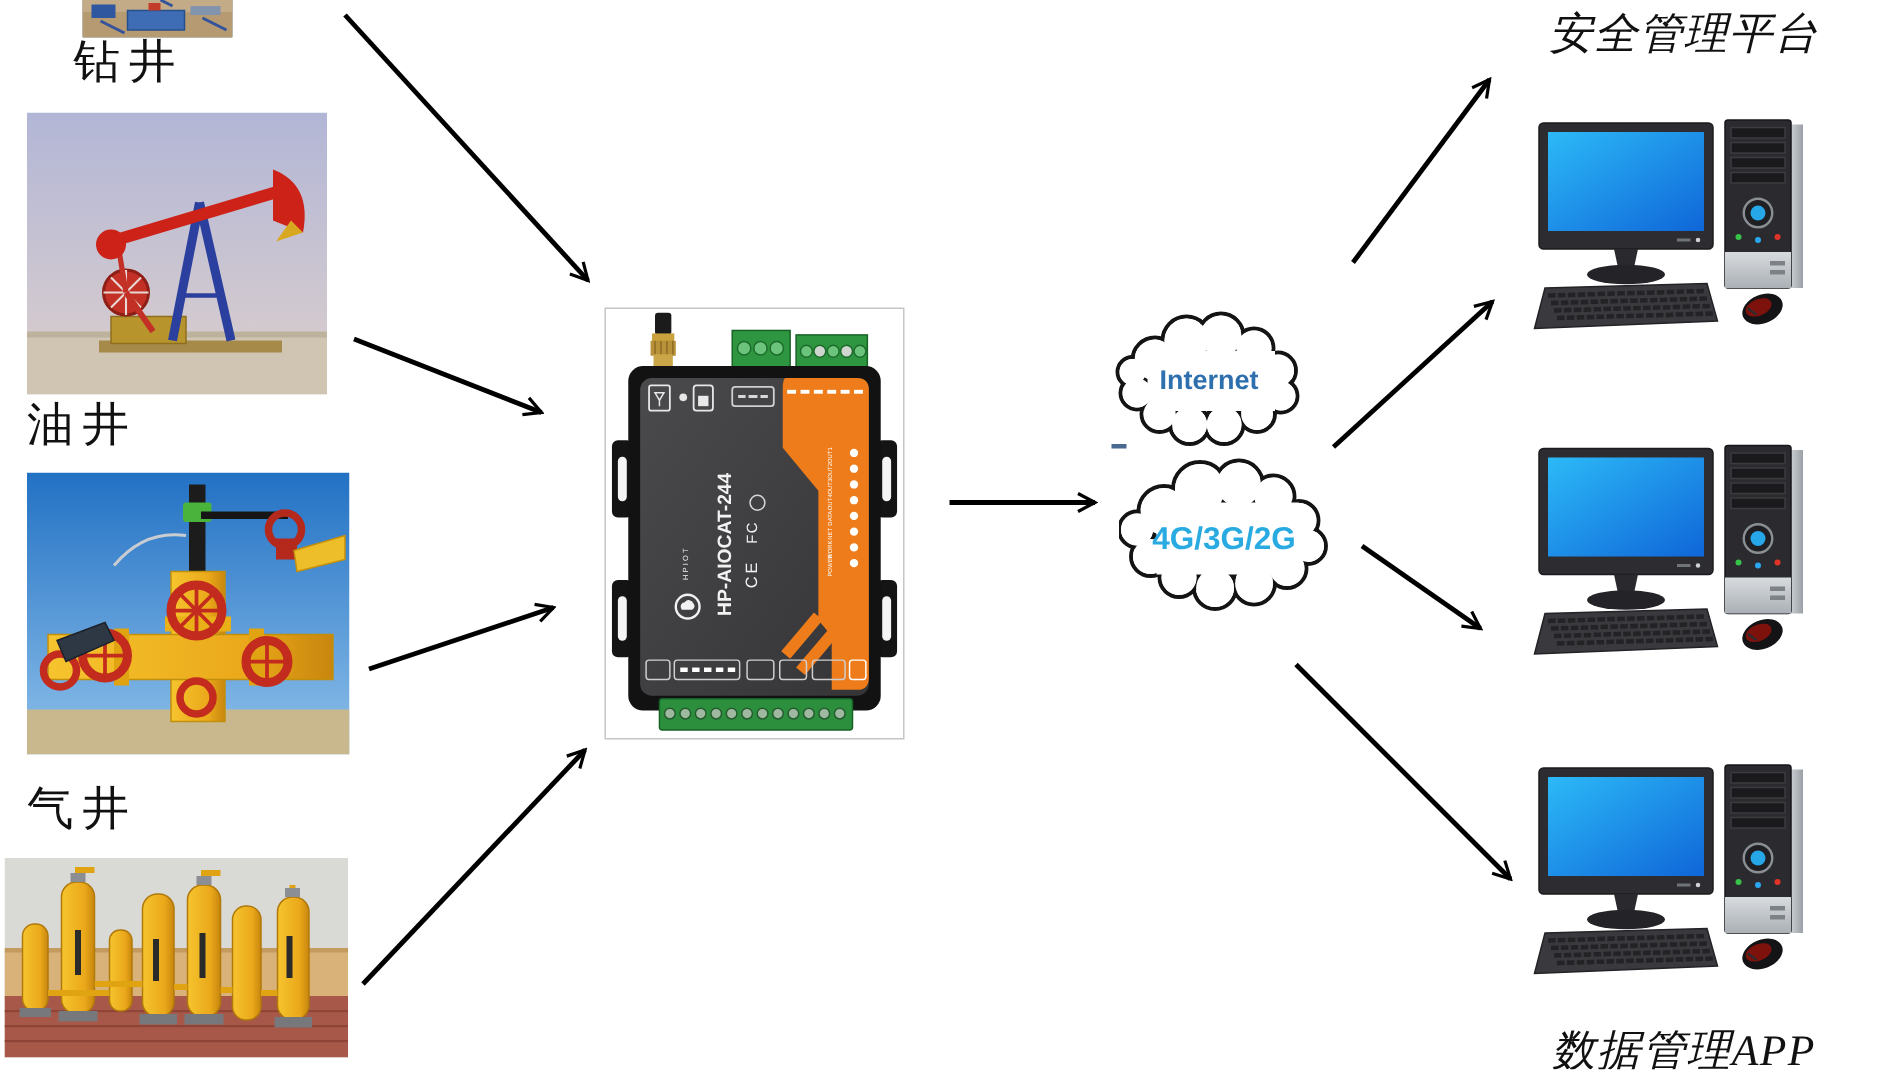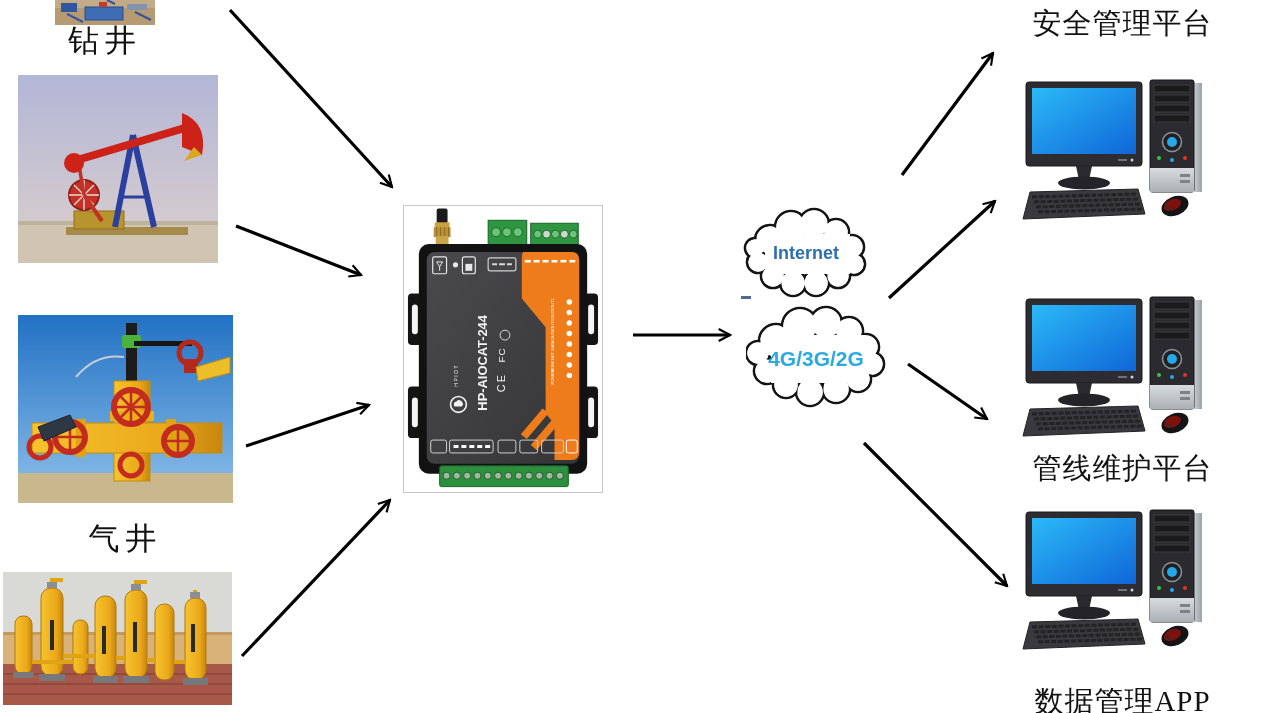--- a/index.html
+++ b/index.html
@@ -1,20 +1,20 @@
 <!DOCTYPE html>
 <html><head>
 <meta charset="utf-8">
 <style>
   html,body{margin:0;padding:0;background:#fff;}
   #canvas{position:relative;width:1267px;height:713px;background:#fff;overflow:hidden;
           font-family:"Liberation Serif","DejaVu Serif",serif;}
   .abs{position:absolute;}
-  .src-label{position:absolute;text-align:center;font-size:31px;color:#111;letter-spacing:6px;line-height:1.1;}
-  .dst-label{position:absolute;width:215px;text-align:center;font-size:29px;color:#111;letter-spacing:1px;line-height:1.1;}
+  .src-label{position:absolute;font-size:31px;color:#111;letter-spacing:6px;line-height:1.1;}
+  .dst-label{position:absolute;width:215px;text-align:center;font-size:29px;color:#111;letter-spacing:1px;line-height:1.1;font-style:italic;}
   #device-frame{position:absolute;left:403px;top:205px;width:200px;height:288px;background:#fff;border:1px solid #c6c6c6;box-sizing:border-box;}
   #arrow-layer{position:absolute;left:0;top:0;pointer-events:none;}
   .dash-mark{position:absolute;left:741px;top:296px;width:10px;height:3px;background:#4a6a92;}
   svg{display:block;}
 </style>
 </head>
 <body>
 
 <div id="canvas">
 
@@ -81,20 +81,21 @@
       <line x1="60" y1="84" x2="66" y2="120" stroke="#c23026" stroke-width="3.5"></line>
       <line x1="115" y1="60" x2="97" y2="152" stroke="#2a3f9e" stroke-width="6"></line>
       <line x1="115" y1="60" x2="136" y2="152" stroke="#2a3f9e" stroke-width="6"></line>
       <line x1="102" y1="122" x2="130" y2="122" stroke="#2a3f9e" stroke-width="3"></line>
       <line x1="56" y1="86" x2="170" y2="52" stroke="#cc2218" stroke-width="8"></line>
       <circle cx="56" cy="88" r="10" fill="#cc2218"></circle>
       <path d="M164,38 Q190,48 184,80 L164,72 Z" fill="#cc2218"></path>
       <path d="M176,72 L184,80 L166,86 Z" fill="#d8a820"></path>
     </g>
   </svg>
+  <div class="src-label" style="left:18px;top:266px;width:200px">油井</div>
 
   <svg class="abs" style="left:18px;top:315px" width="215" height="188" viewBox="0 0 215 188">
     <rect width="215" height="188" fill="url(#ghSky)"></rect>
     <rect y="158" width="215" height="30" fill="#c9b88e"></rect>
     <g>
       <rect x="108" y="8" width="11" height="66" fill="#1c1c1c"></rect>
       <rect x="104" y="20" width="19" height="13" rx="2" fill="#49b33c"></rect>
       <rect x="116" y="26" width="58" height="5" fill="#161616"></rect>
       <path d="M58,62 Q78,38 106,42" fill="none" stroke="#c9cdd2" stroke-width="2"></path>
       <circle cx="172" cy="38" r="11" fill="none" stroke="#b5281c" stroke-width="5"></circle>
@@ -434,21 +435,20 @@
       <path d="M10,114 L118,111 L125,136 L3,141 Z" fill="#3a3a3e" stroke="#232327"></path>
       <path d="M12,119 L117,116 M14,124 L119,121 M16,129 L121,126 M18,134 L123,131" stroke="#232326" stroke-width="3" stroke-dasharray="5 1.6"></path>
     </g>
     <g transform="rotate(-22 155 128)">
       <ellipse cx="155" cy="128" rx="14" ry="9.5" fill="#141417"></ellipse>
       <ellipse cx="153" cy="126" rx="9" ry="5.5" fill="#7d120c"></ellipse>
       <line x1="146" y1="124" x2="150" y2="130" stroke="#2c2c30" stroke-width="1.5"></line>
     </g>
   </svg>
 
-  <div class="dst-label" style="left:1015px;top:453px">管线维护平台</div>
 
   <svg class="abs computer" style="left:1020px;top:508px" width="190" height="150" viewBox="0 0 190 150">
     <g>
       <rect x="172" y="5" width="10" height="109" fill="url(#towerSide)"></rect>
       <rect x="130" y="2" width="44" height="112" rx="2" fill="#2b2b2f" stroke="#17171a"></rect>
       <g fill="#1a1a1c" stroke="#3c3c40" stroke-width="1">
         <rect x="134" y="7" width="36" height="7"></rect>
           <rect x="134" y="17" width="36" height="7"></rect>
         <rect x="134" y="27" width="36" height="7"></rect>
           <rect x="134" y="37" width="36" height="7"></rect>

